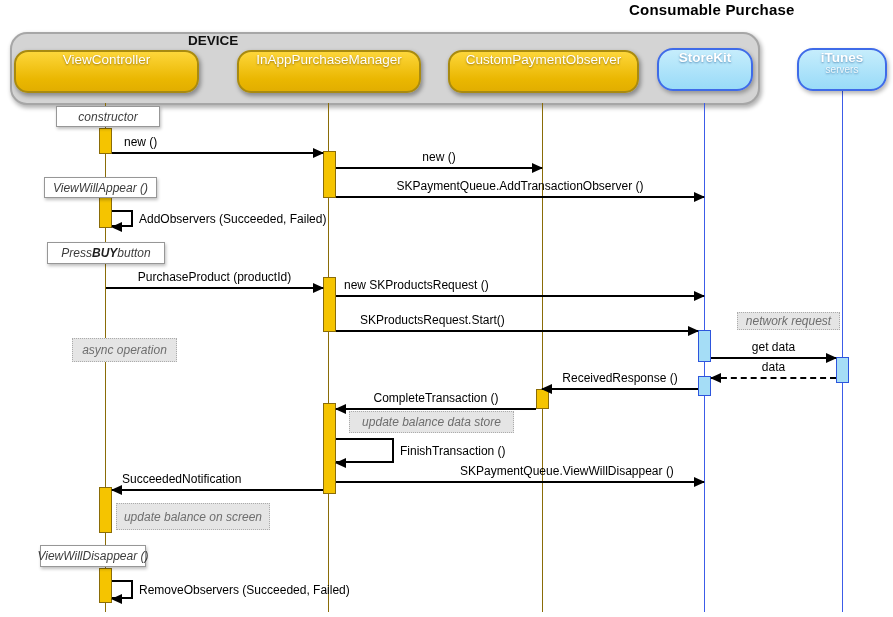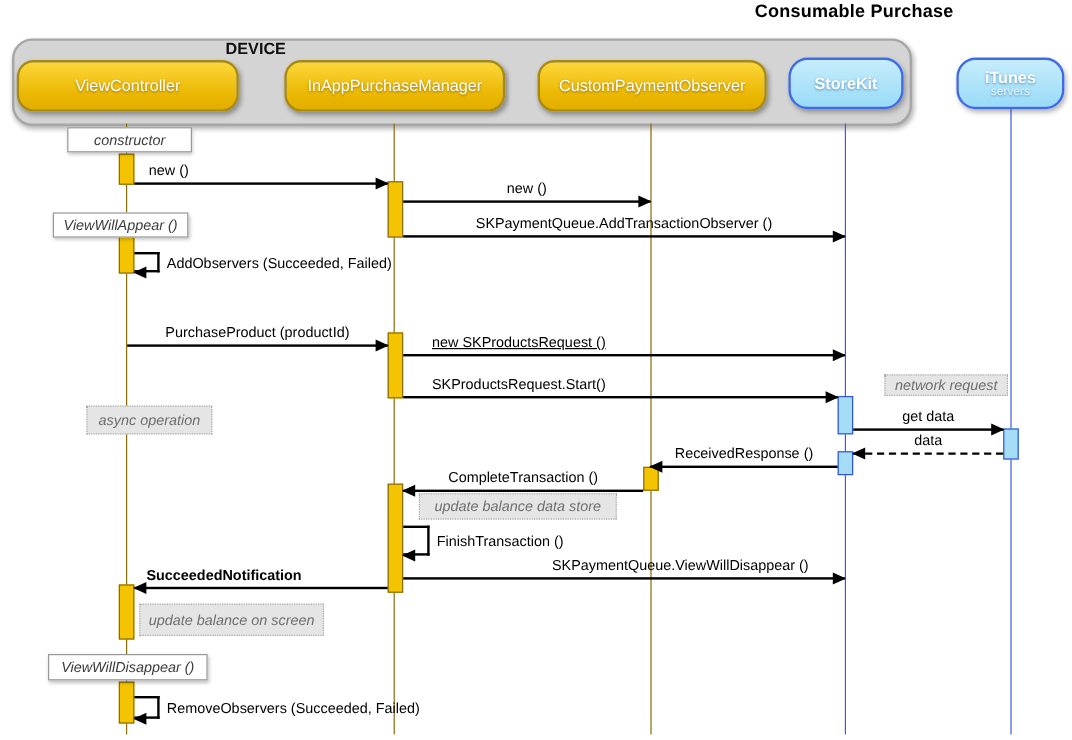--- a/index.html
+++ b/index.html
@@ -9,21 +9,21 @@
   }
   #title { position:absolute; left:629px; top:1px; font-size:15px; font-weight:bold; color:#000; letter-spacing:.2px; }
 
   #device {
     position:absolute; left:10px; top:32px; width:746px; height:69px;
     background:#d4d4d4; border:2px solid #a6a6a6; border-radius:17px;
     box-shadow:1.5px 2.5px 4px rgba(0,0,0,.3);
   }
   #device-label { position:absolute; left:188px; top:33px; width:70px; font-weight:bold; font-size:13.5px; color:#101010; }
 
-  .actor { position:absolute; border-radius:14px; display:flex; flex-direction:column; align-items:center; justify-content:center; box-sizing:border-box; }
+  .actor { position:absolute; border-radius:14px; display:flex; flex-direction:column; align-items:center; box-sizing:border-box; }
   .actor.yellow {
     background:linear-gradient(180deg,#fdd63a 0%,#eab701 70%,#e2ae00 100%);
     border:2px solid #a88a10; color:#fff; font-size:13.5px;
     text-shadow:0 1px 2px rgba(95,65,0,.6);
     box-shadow:1.5px 2.5px 4px rgba(0,0,0,.35);
   }
   .actor.blue {
     background:linear-gradient(180deg,#c6edfc 0%,#99dbf8 100%);
     border:2px solid #3f6be8; color:#fff; font-weight:bold; font-size:13.5px;
     text-shadow:0 1px 2px rgba(15,75,135,.55);
@@ -125,21 +125,21 @@
     <div class="slbl">AddObservers (Succeeded, Failed)</div>
   </div>
 
   <div class="msg" style="left:106px;top:287px;width:217px;">
     <div class="lbl">PurchaseProduct (productId)</div>
     <div class="line"></div>
       <div class="ah r"></div>
   </div>
 
   <div class="msg" style="left:336px;top:295px;width:368px;">
-    <div class="lbl l" style="left:24px;text-decoration:underline;">new SKProductsRequest ()</div>
+    <div class="lbl l" style="left:8px;">new SKProductsRequest ()</div>
     <div class="line"></div>
       <div class="ah r"></div>
   </div>
 
   <div class="msg" style="left:336px;top:330px;width:362px;">
     <div class="lbl l" style="left:24px;">SKProductsRequest.Start()</div>
     <div class="line"></div>
       <div class="ah r"></div>
   </div>
 
@@ -160,59 +160,64 @@
     <div class="line"></div>
       <div class="ah l"></div>
   </div>
 
   <div class="msg" style="left:336px;top:408px;width:200px;">
     <div class="lbl">CompleteTransaction ()</div>
     <div class="line"></div>
       <div class="ah l"></div>
   </div>
 
-  <div class="selfmsg" style="left:336px;top:438px;width:22px;height:25px;">
+  <div class="selfmsg" style="left:336px;top:438px;width:22px;height:25px;padding-left:36px;">
     <div class="loop"></div>
       <div class="ahl"></div>
     <div class="slbl">FinishTransaction ()</div>
   </div>
 
   <div class="msg" style="left:336px;top:481px;width:368px;">
     <div class="lbl l" style="left:124px;">SKPaymentQueue.ViewWillDisappear ()</div>
     <div class="line"></div>
       <div class="ah r"></div>
   </div>
 
   <div class="msg" style="left:112px;top:489px;width:211px;">
-    <div class="lbl l" style="left:10px;font-weight:bold;">SucceededNotification</div>
+    <div class="lbl l" style="left:10px;">SucceededNotification</div>
     <div class="line"></div>
       <div class="ah l"></div>
   </div>
 
   <div class="selfmsg" style="left:112px;top:580px;width:21px;height:19px;">
     <div class="loop"></div>
       <div class="ahl"></div>
     <div class="slbl">RemoveObservers (Succeeded, Failed)</div>
   </div>
 
   <div class="note" style="left:56px;top:106px;width:104px;height:21px;">
     <span>constructor</span>
   </div>
   <div class="note" style="left:44px;top:177px;width:113px;height:21px;">
     <span>ViewWillAppear ()</span>
   </div>
+  <div class="note" style="left:47px;top:242px;width:118px;height:22px;">
+    <span>Press </span>
+      <b>BUY</b>
+      <span> button</span>
+  </div>
   <div class="note-d" style="left:72px;top:338px;width:105px;height:24px;">
     <span>async operation</span>
   </div>
   <div class="note-d" style="left:737px;top:312px;width:103px;height:18px;">
     <span>network request</span>
   </div>
   <div class="note-d" style="left:349px;top:411px;width:165px;height:22px;">
     <span>update balance data store</span>
   </div>
   <div class="note-d" style="left:116px;top:503px;width:154px;height:27px;">
     <span>update balance on screen</span>
   </div>
-  <div class="note" style="left:40px;top:545px;width:133px;height:22px;">
+  <div class="note" style="left:40px;top:545px;width:106px;height:22px;">
     <span>ViewWillDisappear ()</span>
   </div>
 
 </div>
 
 </body></html>

